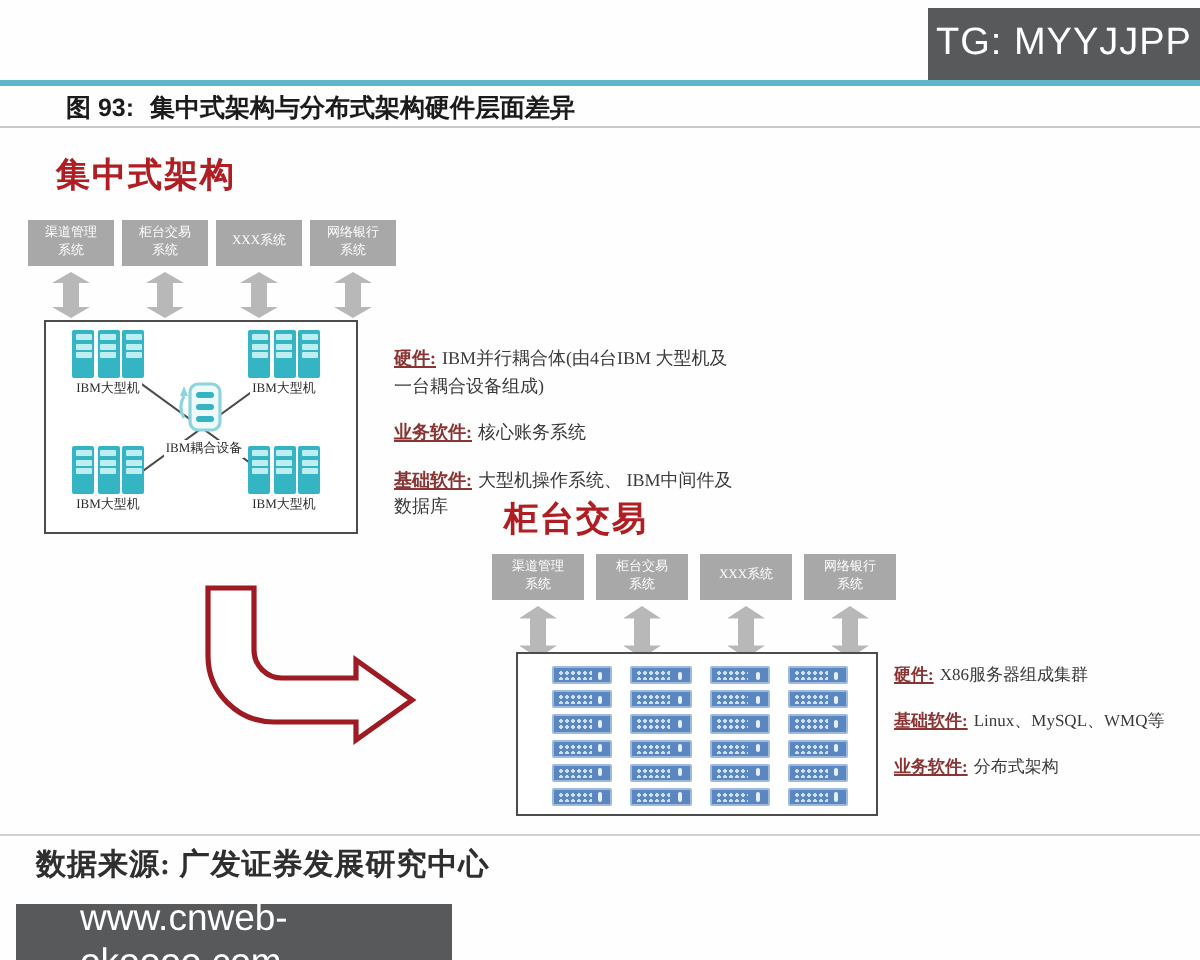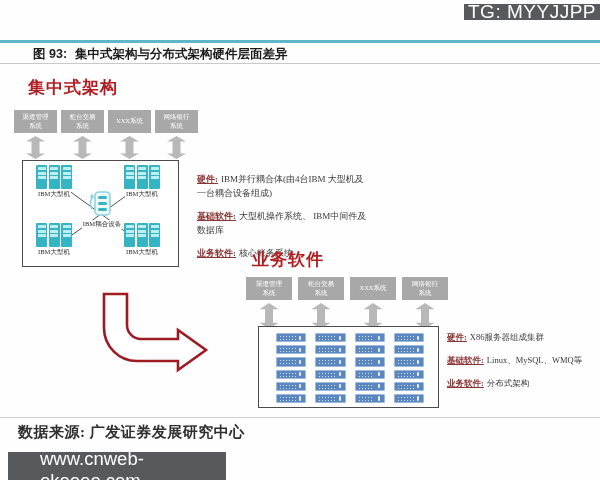--- a/index.html
+++ b/index.html
@@ -3,21 +3,21 @@
 <meta charset="utf-8">
 <style>
   * { margin:0; padding:0; box-sizing:border-box; }
   html,body { background:#ffffff; }
   .page {
     position:relative; width:600px; height:480px; background:#fefefe;
     font-family:"Liberation Sans", sans-serif; overflow:hidden;
   }
   
   .tg-badge {
-    position:absolute; top:4px; right:0; width:136px; height:16px;
+    position:absolute; top:4px; right:0; width:136px; height:36px;
     background:#58595b; color:#fff; font-size:19px;
     display:flex; align-items:center; justify-content:center; letter-spacing:.5px;
   }
   .teal-line { position:absolute; top:40px; left:0; width:600px; height:3px; background:#5fb6c9; }
   .fig-title {
     position:absolute; top:46px; left:8px; font-size:12.5px; font-weight:bold; color:#1b1b1b;
     font-family:"Liberation Serif", serif;
     padding-left:25px;
   }
   .fig-title .lbl { margin-right:8px; font-family:"Liberation Sans", sans-serif; }
@@ -244,32 +244,32 @@
       </svg>
       <div class="coupler-label">IBM耦合设备</div>
     </div>
   </div>
 
   <div class="specs c-specs">
     <div class="spec-line">
       <span class="spec-label">硬件:</span><span>IBM并行耦合体(由4台IBM 大型机及一台耦合设备组成)</span>
     </div>
     <div class="spec-line">
+      <span class="spec-label">业务软件:</span><span>核心账务系统</span>
+    </div>
+    <div class="spec-line">
       <span class="spec-label">基础软件:</span><span>大型机操作系统、 IBM中间件及数据库</span>
-    </div>
-    <div class="spec-line">
-      <span class="spec-label">业务软件:</span><span>核心账务系统</span>
     </div>
   </div>
 
   <svg class="big-arrow" width="120" height="92" viewBox="0 0 120 92">
     <path d="M9,6 L9,40 A33,33 0 0 0 42,73 L83,73 L83,82 L111,62 L83,42 L83,51 L46,51 A14,14 0 0 1 32,37 L32,6 Z" fill="#ffffff" stroke="#9e1b24" stroke-width="2.6" stroke-linejoin="miter"></path>
   </svg>
 
-  <div class="sec-heading d-heading">业务软件</div>
+  <div class="sec-heading d-heading">柜台交易</div>
 
   <div class="sys-row d-sys-row">
     <div class="sys-col">
       <div class="sys-box">渠道管理 系统</div>
       <div class="varrow"></div>
     </div>
     <div class="sys-col">
       <div class="sys-box">柜台交易 系统</div>
       <div class="varrow"></div>
     </div>

